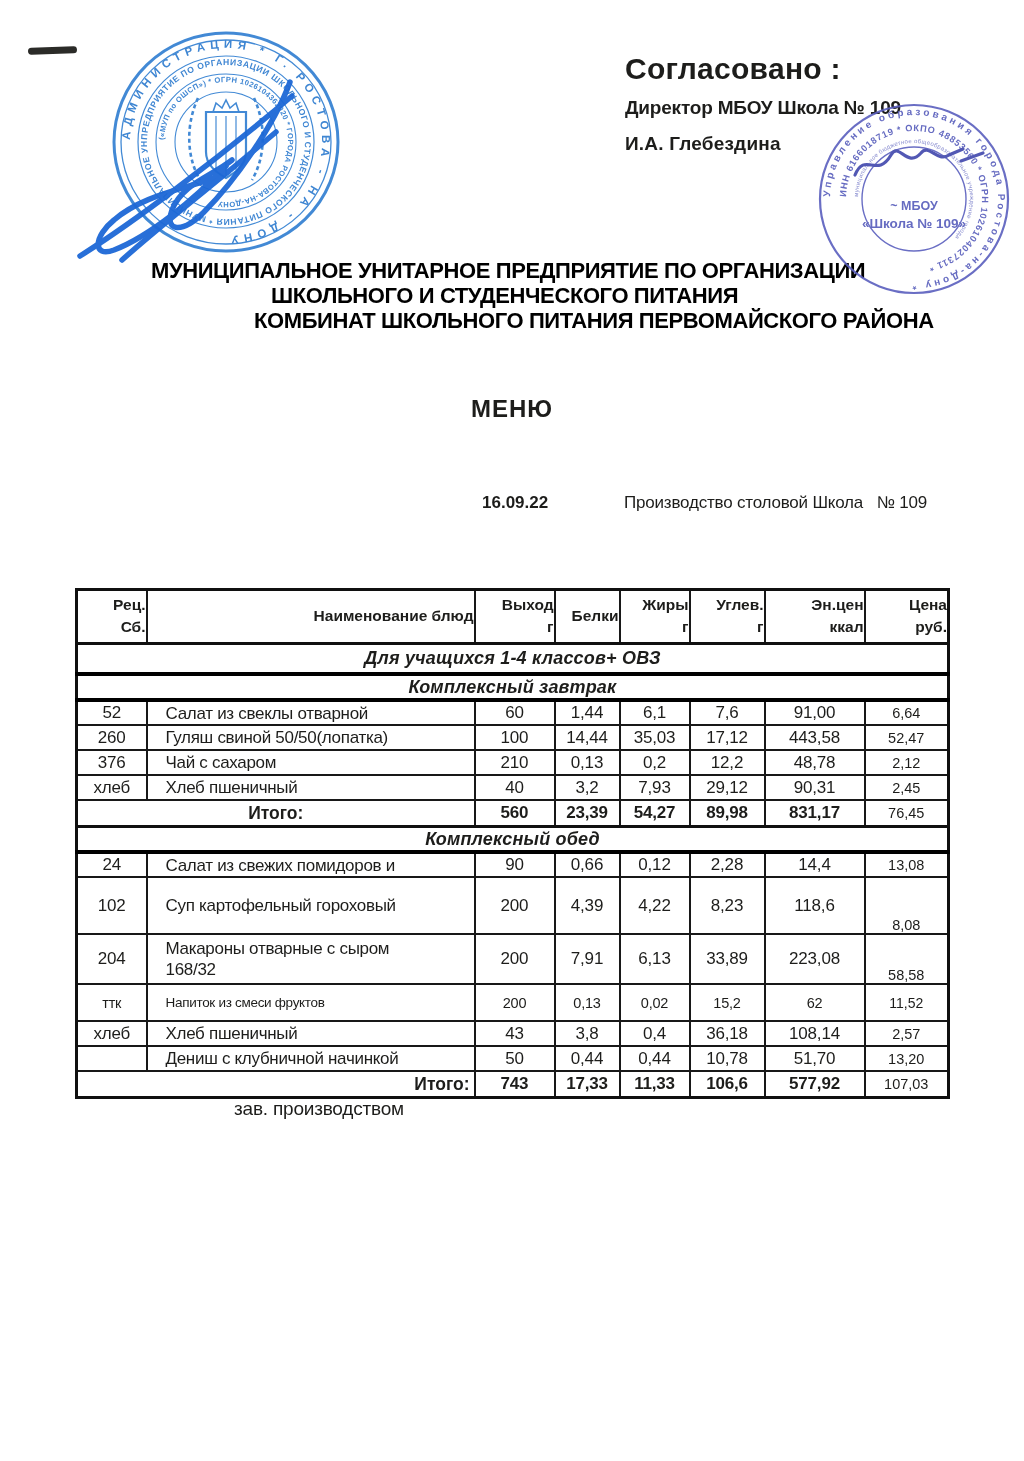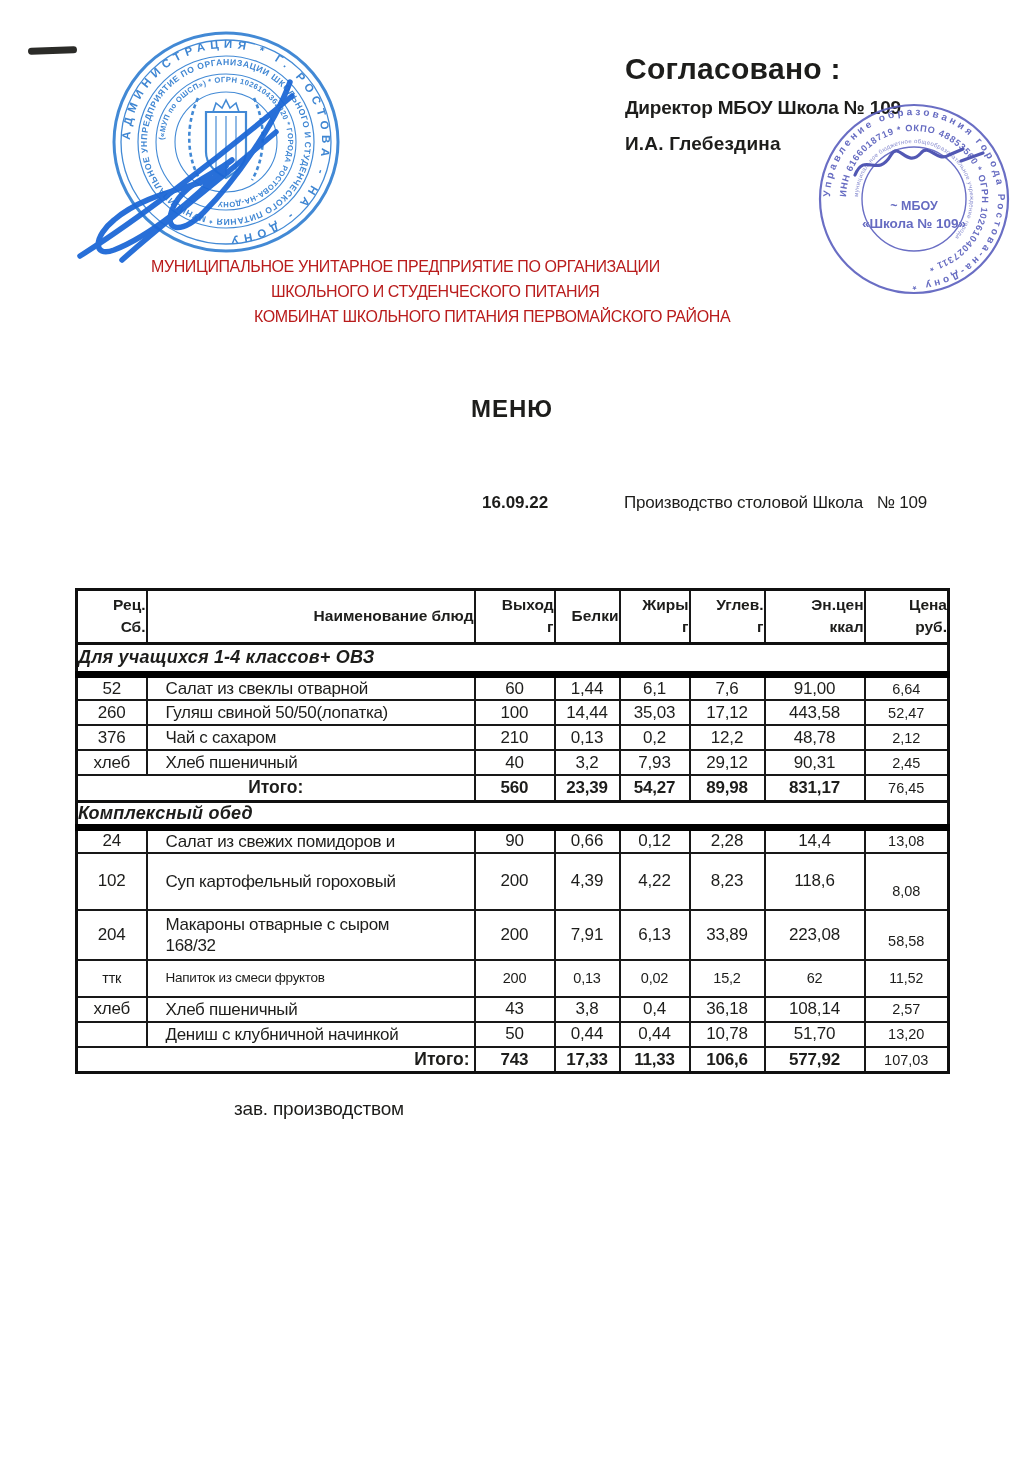--- a/index.html
+++ b/index.html
@@ -19,21 +19,21 @@
     background:#2b2b28; border-radius:4px;
     transform:rotate(-2deg);
   }
 
   
   .approval-label   { left:625px; top:52px;  font-size:30px; font-weight:bold; letter-spacing:0.3px; }
   .approval-director{ left:625px; top:97px;  font-size:19px; font-weight:bold; letter-spacing:-0.2px; }
   .approval-name    { left:625px; top:133px; font-size:19px; font-weight:bold; letter-spacing:0.2px; }
 
   
-  .org-line { font-weight:normal; font-size:16px; letter-spacing:-0.4px; white-space:nowrap; color:#b91c1c; }
+  .org-line { font-weight:bold; font-size:22px; letter-spacing:-0.4px; white-space:nowrap; color:#000000; }
   .org1 { left:151px; top:258px; }
   .org2 { left:271px; top:283px; }
   .org3 { left:254px; top:308px; }
 
   .menu-title { left:0; top:395px; width:1024px; text-align:center;
                 font-size:24px; font-weight:bold; letter-spacing:1px; }
 
   .date-val   { left:482px; top:493px; font-size:17px; font-weight:bold; }
   .production { left:624px; top:493px; font-size:17px; white-space:pre; letter-spacing:-0.2px; }
 
@@ -46,34 +46,34 @@
   .menu-table th, .menu-table td {
     border:2px solid #181818;
     vertical-align:middle;
     padding:0;
     overflow:hidden;
   }
   .menu-table th { font-size:15.5px; font-weight:bold; line-height:1.45; padding:3px 0; }
   .menu-table th span { display:block; }
   tr.hdr    { height:48px;text-align:right; }
   tr.band td {
-    border-top:3px solid #101010; border-bottom:7px solid #000000;
-    font-weight:bold; font-style:italic; font-size:18px;
+    border-top:3px solid #101010; border-bottom:4px solid #000000;
+    text-align:center; font-weight:bold; font-style:italic; font-size:18px;
     letter-spacing:0.2px;
   }
   tr.band.b1 { height:31px; }
   tr.band.b2 { height:26px; }
   tr.r    { height:25px; }
   tr.tall1{ height:57px; }
   tr.tall2{ height:50px; }
   tr.tiny { height:37px; }
   td.num   { text-align:center; font-size:17px; letter-spacing:-0.2px; }
   td.name  { text-align:left; padding-left:18px; font-size:17px; letter-spacing:-0.3px; line-height:1.25; }
   td.price { text-align:center; font-size:14.5px; }
-  td.vb    { vertical-align:bottom; padding-bottom:10px; }
+  td.vb    { vertical-align:bottom; padding-bottom:0; }
   tr.tiny td.name  { font-size:13.5px; }
   tr.tiny td.num   { font-size:14.5px; }
   tr.tiny td.price { font-size:14px; }
   tr.total td { font-weight:bold; }
   tr.total { height:26px; }
   tr.total td.price { font-weight:normal; }
   td.tlabel-center { text-align:center; font-size:17.5px; }
   td.tlabel-right  { text-align:right; padding-right:4px; font-size:17.5px; }
 
   .footer-sign { left:234px; top:1098px; font-size:19px; letter-spacing:-0.2px; }
@@ -219,20 +219,23 @@
         </th>
     <th>
           <span>Цена</span>
           <span>руб.</span>
         </th>
   </tr>
 
   <tr class="band b1">
     <td colspan="8">Для учащихся 1-4 классов+ ОВЗ</td>
   </tr>
+  <tr class="band b2">
+    <td colspan="8">Комплексный  завтрак</td>
+  </tr>
 
   <tr class="r">
     <td class="num">52</td>
     <td class="name">Салат из свеклы отварной</td>
     <td class="num">60</td>
     <td class="num">1,44</td>
     <td class="num">6,1</td>
     <td class="num">7,6</td>
     <td class="num">91,00</td>
     <td class="price">6,64</td>

